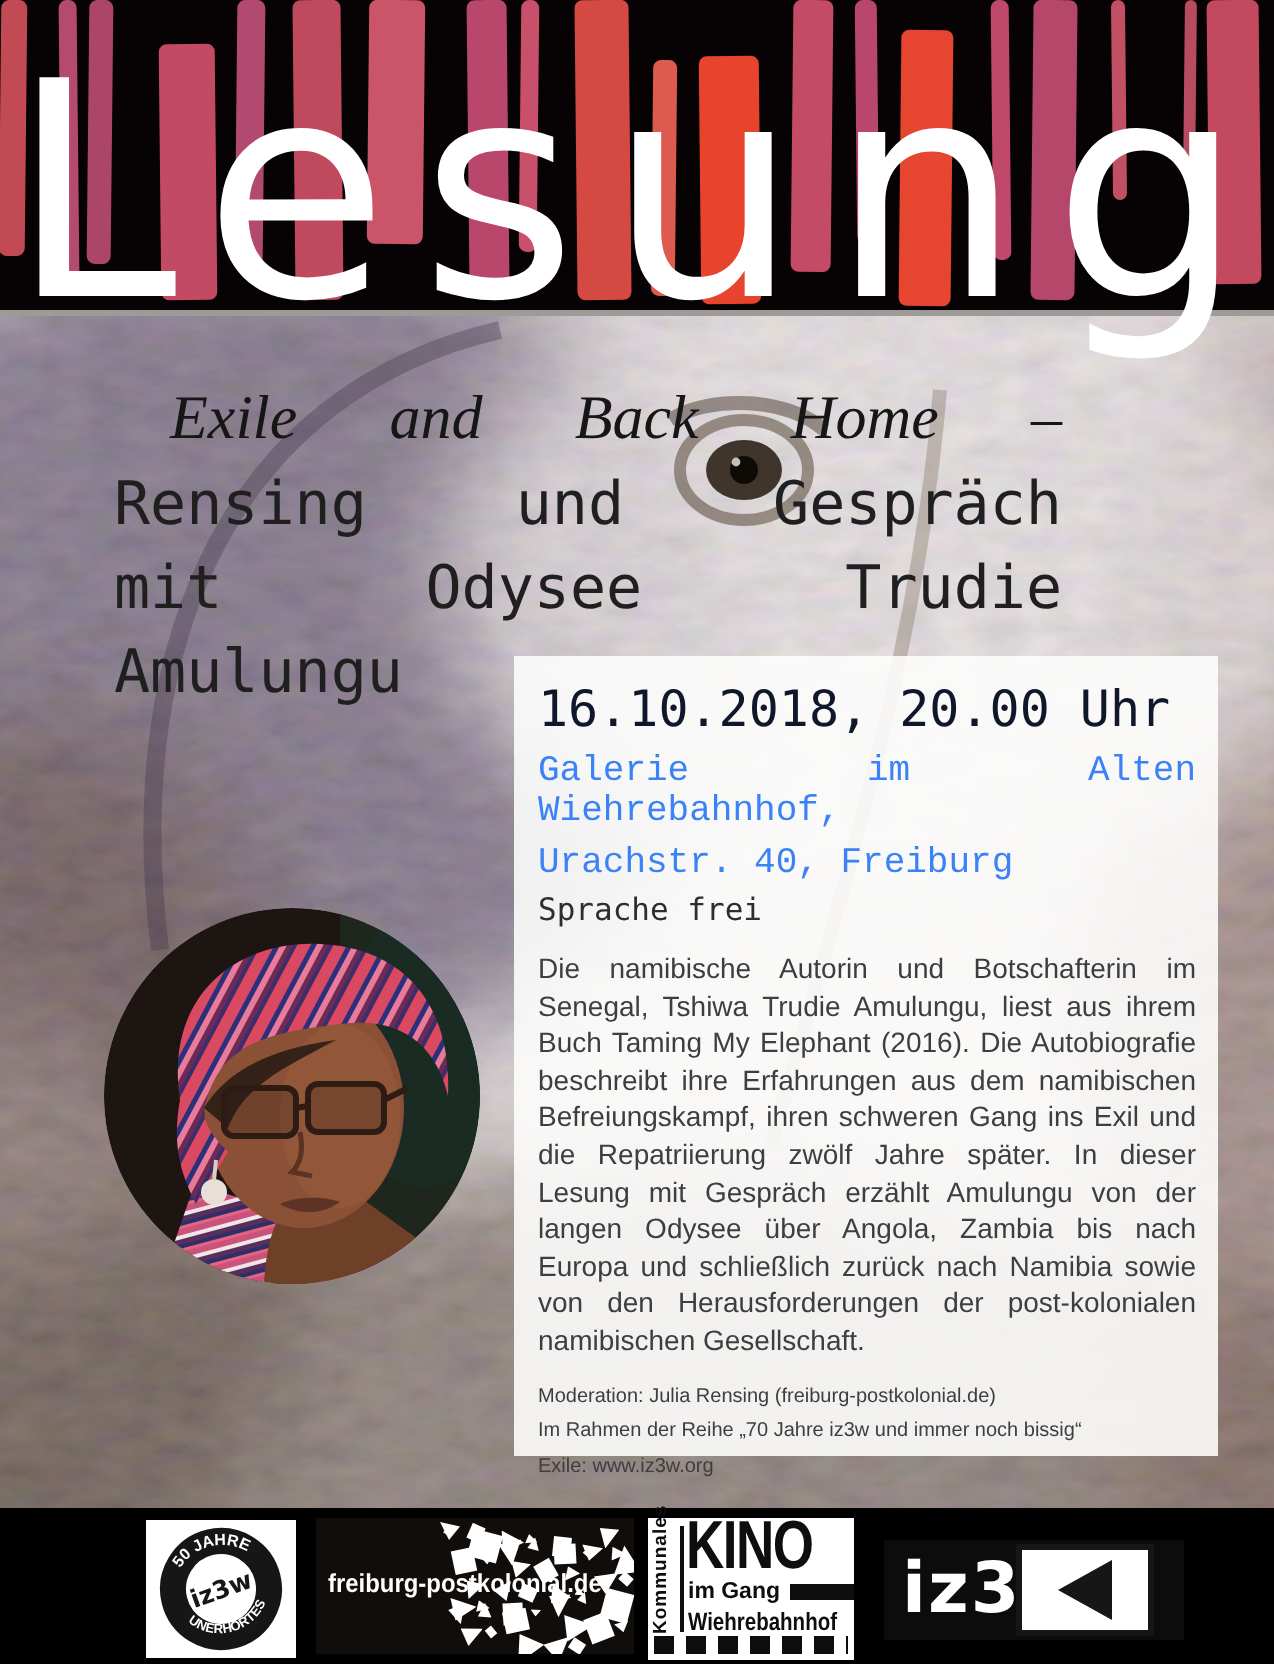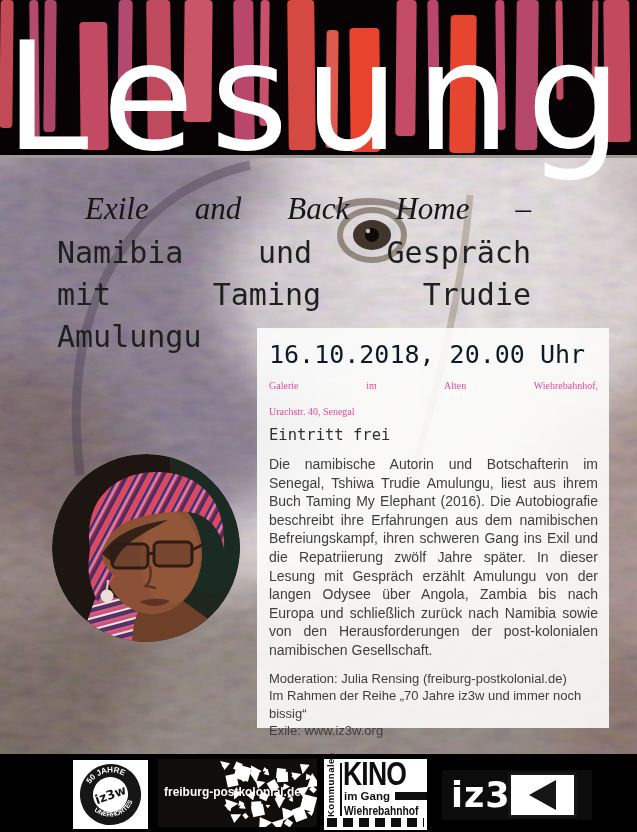--- a/index.html
+++ b/index.html
@@ -21,25 +21,25 @@
   .headline{position:absolute;left:57px;top:190px;width:474px;z-index:2;}
   .headline-sub{font-family:"Liberation Serif",serif;font-style:italic;font-size:31px;line-height:38px;
     color:#161616;text-align:justify;text-align-last:justify;margin-bottom:4px;margin-left:28px;}
   .headline-main{font-family:"DejaVu Sans Mono","Liberation Mono",monospace;font-size:30px;line-height:42px;color:#1f1f1f;}
   .jl{text-align:justify;text-align-last:justify;}
 
   
   .info-box{position:absolute;left:257px;top:328px;width:352px;height:400px;
     background:rgba(253,253,252,0.9);z-index:2;box-sizing:border-box;padding:12px 11px 0 12px;}
   .date{font-family:"DejaVu Sans Mono","Liberation Mono",monospace;font-size:25px;line-height:30px;color:#0f172a;white-space:nowrap;}
-  .venue{font-family:Liberation Serif, serif;font-size:10px;line-height:20px;color:#ec4899;margin-top:6px;}
+  .venue{font-family:Liberation Mono, monospace;font-size:18px;line-height:20px;color:#3b82f6;margin-top:6px;}
   .admission{font-family:"DejaVu Sans Mono","Liberation Mono",monospace;font-size:15.5px;line-height:20px;color:#2e2e2e;margin-top:3px;}
   .body-text{font-size:14px;line-height:18.6px;color:#3e3e3e;text-align:justify;margin-top:10px;}
   .body-text .it{}
-  .meta{font-size:13px;line-height:17.5px;color:#3e3e3e;margin-top:10px;}
+  .meta{font-size:10px;line-height:17.5px;color:#3e3e3e;margin-top:10px;}
   .note{font-size:13px;line-height:17px;color:#3e3e3e;margin-top:12px;}
 
   
   .photo{position:absolute;left:52px;top:454px;width:188px;height:188px;z-index:2;border-radius:50%;overflow:hidden;}
 
   
   .footer{position:absolute;left:0;top:754px;width:637px;height:78px;background:#000;z-index:3;}
   .logo-stamp{position:absolute;left:73px;top:6px;width:75px;height:69px;background:#fff;}
   .logo-pk{position:absolute;left:158px;top:5px;width:159px;height:68px;background:#100d0b;overflow:hidden;}
   .pk-label{position:absolute;left:6px;top:25px;color:#fff;font-weight:bold;font-size:13px;
@@ -126,30 +126,30 @@
         <div class="stripe" style="left: 556px; top: 0px; width: 7px; height: 100px; background: rgb(194, 80, 101); transform: rotate(-0.6deg);"></div>
         <div class="stripe" style="left: 592px; top: 0px; width: 6px; height: 90px; background: rgb(184, 74, 98); transform: rotate(0.6deg);"></div>
         <div class="stripe" style="left: 604px; top: 0px; width: 26px; height: 142px; background: rgb(195, 74, 94); transform: rotate(-0.6deg);"></div>
       </div>
     <h1 class="banner-title">Lesung</h1>
   </div>
   <div class="banner-shadow"></div>
 
   <div class="headline">
     <div class="headline-sub">Exile and Back Home –</div>
-    <div class="headline-main jl">Namibia und Gespräch</div>
-    <div class="headline-main jl">mit Taming Trudie</div>
+    <div class="headline-main jl">Rensing und Gespräch</div>
+    <div class="headline-main jl">mit Odysee Trudie</div>
     <div class="headline-main">Amulungu</div>
   </div>
 
   <div class="info-box">
     <div class="date">16.10.2018, 20.00 Uhr</div>
     <div class="venue jl">Galerie im Alten Wiehrebahnhof,</div>
-    <div class="venue">Urachstr. 40, Senegal</div>
-    <div class="admission">Eintritt frei</div>
+    <div class="venue">Urachstr. 40, Freiburg</div>
+    <div class="admission">Sprache frei</div>
     <div class="body-text"><span>Die namibische Autorin und Botschafterin im Senegal, Tshiwa Trudie Amulungu, liest aus ihrem Buch </span><span class="it">Taming My Elephant</span><span> (2016). Die Autobiografie beschreibt ihre Erfahrungen aus dem namibischen Befreiungskampf, ihren schweren Gang ins Exil und die Repatriierung zwölf Jahre später. In dieser Lesung mit Gespräch erzählt Amulungu von der langen Odysee über Angola, Zambia bis nach Europa und schließlich zurück nach Namibia sowie von den Herausforderungen der post-kolonialen namibischen Gesellschaft.</span></div>
     <div class="meta">
       <div>Moderation: Julia Rensing (freiburg-postkolonial.de)</div>
       <div>Im Rahmen der Reihe „70 Jahre iz3w und immer noch bissig“</div>
       <div>Exile: www.iz3w.org</div>
     </div>
     <div class="note">Die Veranstaltung wird in Englischer Sprache stattfinden.</div>
   </div>
 
   <div class="photo">

